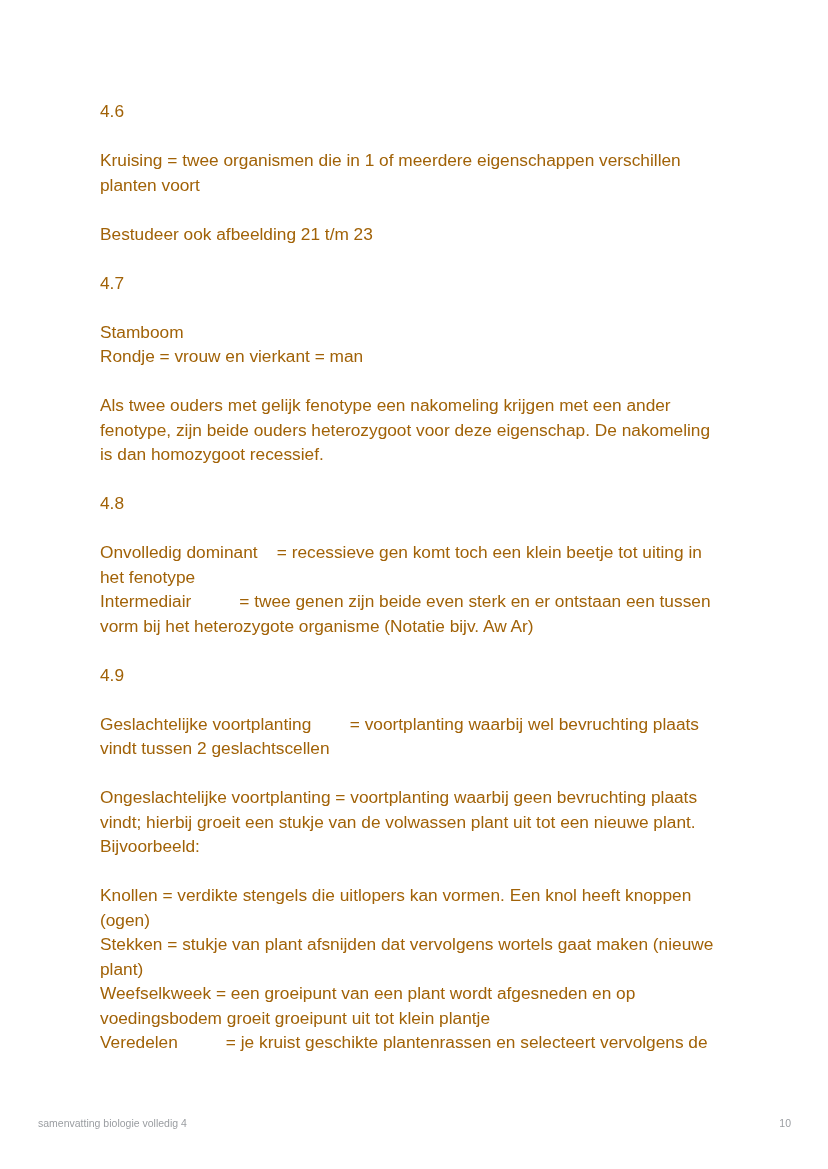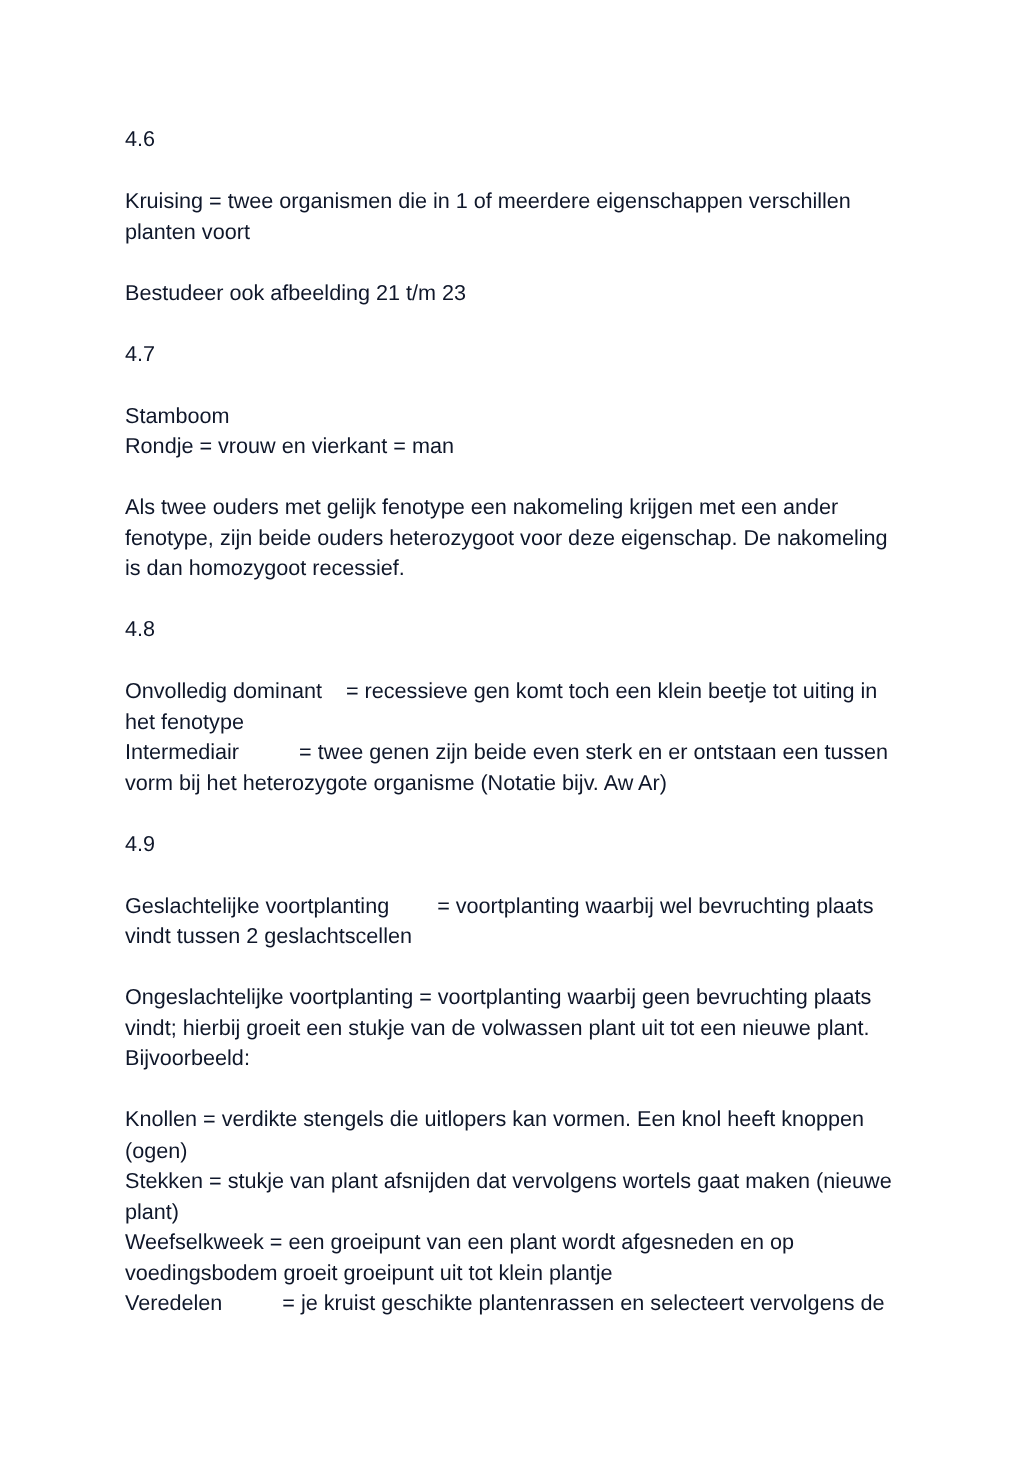--- a/index.html
+++ b/index.html
@@ -15,21 +15,21 @@
     overflow: hidden;
     font-family: "Liberation Sans", sans-serif;
   }
   .doc-body {
     position: absolute;
     left: 100px;
     top: 99px;
     width: 690px;
     font-size: 17.3px;
     line-height: 24.5px;
-    color: #0f172a;
+    color: #a16207;
     white-space: pre;
     font-weight: 400;
     letter-spacing: 0;
   }
   .line {
     height: 24.5px;
     white-space: pre;
   }
   .page-footer {
     position: absolute;
@@ -51,13 +51,17 @@
     right: 37px;
     top: 0;
     text-align: right;
   }
 </style>
 </head>
 <body>
 
 <div class="page">
   <main class="doc-body"><div class="line">4.6</div><div class="line"></div><div class="line">Kruising = twee organismen die in 1 of meerdere eigenschappen verschillen</div><div class="line">planten voort</div><div class="line"></div><div class="line">Bestudeer ook afbeelding 21 t/m 23</div><div class="line"></div><div class="line">4.7</div><div class="line"></div><div class="line">Stamboom</div><div class="line">Rondje = vrouw en vierkant = man</div><div class="line"></div><div class="line">Als twee ouders met gelijk fenotype een nakomeling krijgen met een ander</div><div class="line">fenotype, zijn beide ouders heterozygoot voor deze eigenschap. De nakomeling</div><div class="line">is dan homozygoot recessief.</div><div class="line"></div><div class="line">4.8</div><div class="line"></div><div class="line">Onvolledig dominant    = recessieve gen komt toch een klein beetje tot uiting in</div><div class="line">het fenotype</div><div class="line">Intermediair          = twee genen zijn beide even sterk en er ontstaan een tussen</div><div class="line">vorm bij het heterozygote organisme (Notatie bijv. Aw Ar)</div><div class="line"></div><div class="line">4.9</div><div class="line"></div><div class="line">Geslachtelijke voortplanting        = voortplanting waarbij wel bevruchting plaats</div><div class="line">vindt tussen 2 geslachtscellen</div><div class="line"></div><div class="line">Ongeslachtelijke voortplanting = voortplanting waarbij geen bevruchting plaats</div><div class="line">vindt; hierbij groeit een stukje van de volwassen plant uit tot een nieuwe plant.</div><div class="line">Bijvoorbeeld:</div><div class="line"></div><div class="line">Knollen = verdikte stengels die uitlopers kan vormen. Een knol heeft knoppen</div><div class="line">(ogen)</div><div class="line">Stekken = stukje van plant afsnijden dat vervolgens wortels gaat maken (nieuwe</div><div class="line">plant)</div><div class="line">Weefselkweek = een groeipunt van een plant wordt afgesneden en op</div><div class="line">voedingsbodem groeit groeipunt uit tot klein plantje</div><div class="line">Veredelen          = je kruist geschikte plantenrassen en selecteert vervolgens de</div><div class="line"></div></main>
+  <footer class="page-footer">
+    <span class="footer-left">samenvatting biologie volledig 4</span>
+    <span class="footer-right">10</span>
+  </footer>
 </div>
 
 </body></html>

